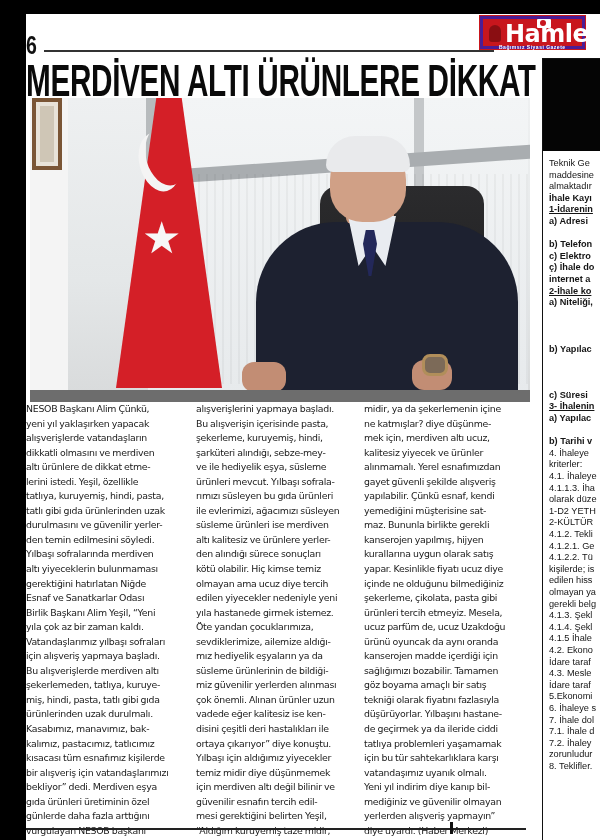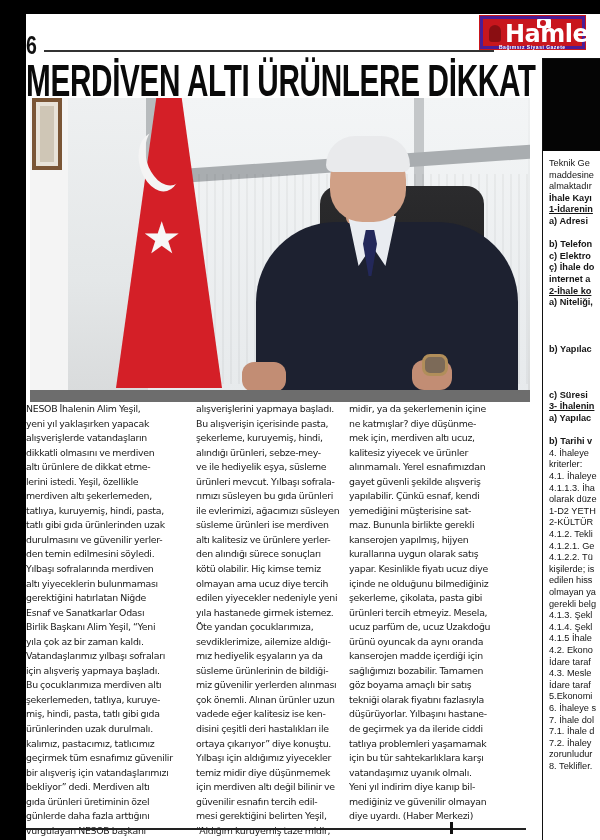--- a/index.html
+++ b/index.html
@@ -126,21 +126,21 @@
 
     
     .col {
       position: absolute; top: 388px; width: 168px;
       font-family: "DejaVu Sans", sans-serif; font-size: 9.4px; line-height: 14.55px;
       color: #1a1a1a; letter-spacing: -0.28px; word-spacing: -0.4px;
     }
     .col p { white-space: nowrap; }
     .col-1 { left: 0px; }
     .col-2 { left: 170px; }
-    .col-3 { left: 323px; }
+    .col-3 { left: 338px; }
     .col-sep {
       position: absolute; left: 0px; top: 814px; width: 500px; height: 1.5px; background: #222;
     }
     .col-sep-tick { position: absolute; left: 424px; top: 808px; width: 3px; height: 12px; background: #111; }
 
     
     .side {
       position: absolute; left: 516px; top: 44px; width: 70px; height: 800px;
       border-left: 1.5px solid #111; border-top: 1.5px solid #111; background: #fff;
     }
@@ -194,56 +194,56 @@
     <div class="tie"></div>
     <div class="head"></div>
     <div class="hair"></div>
     <div class="hand-l"></div>
     <div class="hand-r"></div>
     <div class="watch"></div>
     <div class="desk"></div>
   </div>
 
   <div class="col col-1" id="col0">
-      <p>NESOB İhalenin Alim Yeşil,</p>
+      <p>NESOB Başkanı Alim Çünkü,</p>
       <p>yeni yıl yaklaşırken yapacak</p>
       <p>alışverişlerde vatandaşların</p>
       <p>dikkatli olmasını ve merdiven</p>
       <p>altı ürünlere de dikkat etme-</p>
       <p>lerini istedi. Yeşil, özellikle</p>
-      <p>merdiven altı şekerlemeden,</p>
       <p>tatlıya, kuruyemiş, hindi, pasta,</p>
       <p>tatlı gibi gıda ürünlerinden uzak</p>
       <p>durulmasını ve güvenilir yerler-</p>
       <p>den temin edilmesini söyledi.</p>
       <p>Yılbaşı sofralarında merdiven</p>
       <p>altı yiyeceklerin bulunmaması</p>
       <p>gerektiğini hatırlatan Niğde</p>
       <p>Esnaf ve Sanatkarlar Odası</p>
       <p>Birlik Başkanı Alim Yeşil,  “Yeni</p>
       <p>yıla çok az bir zaman kaldı.</p>
       <p>Vatandaşlarımız yılbaşı sofraları</p>
       <p>için alışveriş yapmaya başladı.</p>
-      <p>Bu çocuklarımıza merdiven altı</p>
+      <p>Bu alışverişlerde merdiven altı</p>
       <p>şekerlemeden, tatlıya, kuruye-</p>
       <p>miş, hindi, pasta, tatlı gibi gıda</p>
       <p>ürünlerinden uzak durulmalı.</p>
+      <p>Kasabımız, manavımız, bak-</p>
       <p>kalımız, pastacımız, tatlıcımız</p>
-      <p>geçirmek tüm esnafımız güvenilir</p>
+      <p>kısacası tüm esnafımız kişilerde</p>
       <p>bir alışveriş için vatandaşlarımızı</p>
-      <p>bekliyor” dedi. Merdiven altı</p>
+      <p>bekliyor” dedi. Merdiven eşya</p>
       <p>gıda ürünleri üretiminin özel</p>
       <p>günlerde daha fazla arttığını</p>
       <p>vurgulayan NESOB başkanı</p>
     </div>
   <div class="col col-2" id="col1">
       <p>alışverişlerini yapmaya başladı.</p>
       <p>Bu alışverişin içerisinde pasta,</p>
       <p>şekerleme, kuruyemiş, hindi,</p>
-      <p>alındığı ürünleri, sebze-mey-</p>
+      <p>şarküteri alındığı, sebze-mey-</p>
       <p>ve ile hediyelik eşya, süsleme</p>
       <p>ürünleri mevcut. Yılbaşı sofrala-</p>
       <p>rımızı süsleyen bu gıda ürünleri</p>
       <p>ile evlerimizi, ağacımızı süsleyen</p>
       <p>süsleme ürünleri ise merdiven</p>
       <p>altı kalitesiz ve ürünlere yerler-</p>
       <p>den alındığı sürece sonuçları</p>
       <p>kötü olabilir. Hiç kimse temiz</p>
       <p>olmayan ama ucuz diye tercih</p>
       <p>edilen yiyecekler nedeniyle yeni</p>
@@ -287,20 +287,21 @@
       <p>sağlığımızı bozabilir. Tamamen</p>
       <p>göz boyama amaçlı bir satış</p>
       <p>tekniği olarak fiyatını fazlasıyla</p>
       <p>düşürüyorlar. Yılbaşını hastane-</p>
       <p>de geçirmek ya da ileride ciddi</p>
       <p>tatlıya problemleri yaşamamak</p>
       <p>için bu tür sahtekarlıklara karşı</p>
       <p>vatandaşımız uyanık olmalı.</p>
       <p>Yeni yıl indirim diye kanıp bil-</p>
       <p>mediğiniz ve güvenilir olmayan</p>
+      <p>yerlerden alışveriş yapmayın”</p>
       <p>diye uyardı. (Haber Merkezi)</p>
     </div>
 
   <div class="col-sep"></div>
   <div class="col-sep-tick"></div>
 
   <div class="side">
     <div class="side-black"></div>
     <div class="side-text" id="side-text">
         <div class="">Teknik Ge</div>

